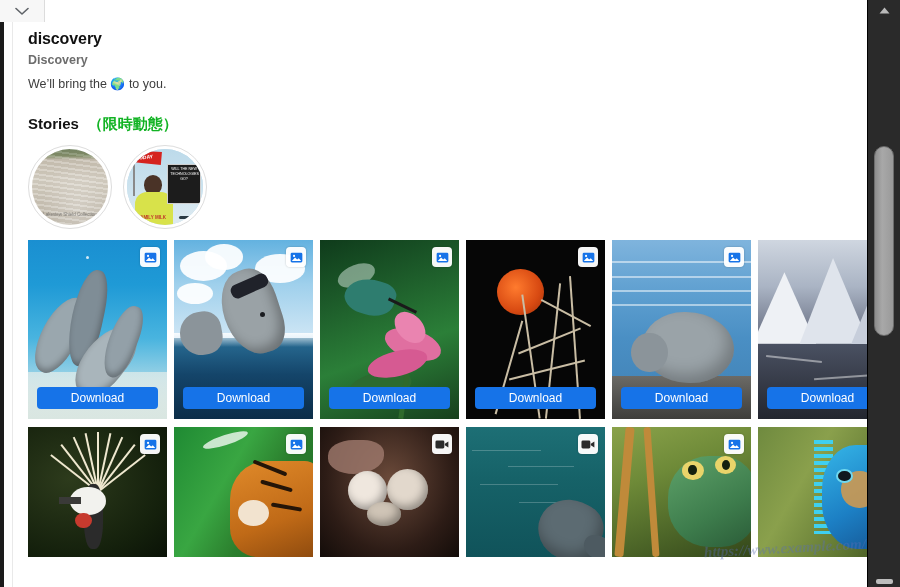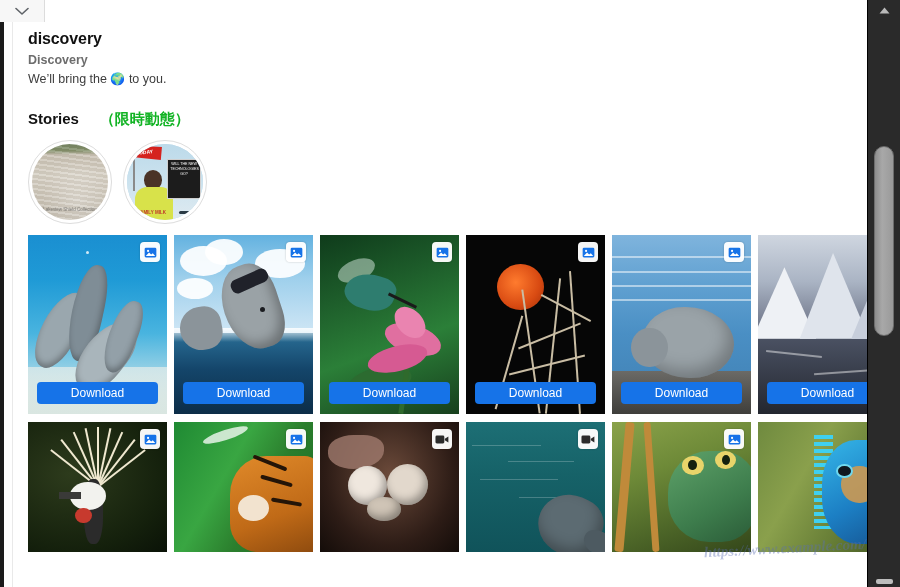--- a/index.html
+++ b/index.html
@@ -66,29 +66,28 @@
     line-height: 20px;
   }
   .fullname {
     font-size: 12.5px; font-weight: bold;
     color: #6d6d6d;
     line-height: 18px;
     margin-top: 2px;
   }
   .bio {
     font-size: 12.5px; color: #3d3d3d;
-    line-height: 18px; margin-top: 1px;
+    line-height: 18px; margin-top: 6px;
   }
   .bio .emoji { font-size: 12px; }
 
   
   .section-title {
     display: flex; align-items: baseline;
     margin-top: 22px;
-    gap: 12px;
   }
   .section-title .label {
     font-size: 15px; font-weight: bold; color: #121212;
   }
   .section-title .annot {
     font-size: 15px; font-weight: bold; color: #12b324;
     margin-left: 9px; font-family: "DejaVu Sans", sans-serif;
   }
 
   

